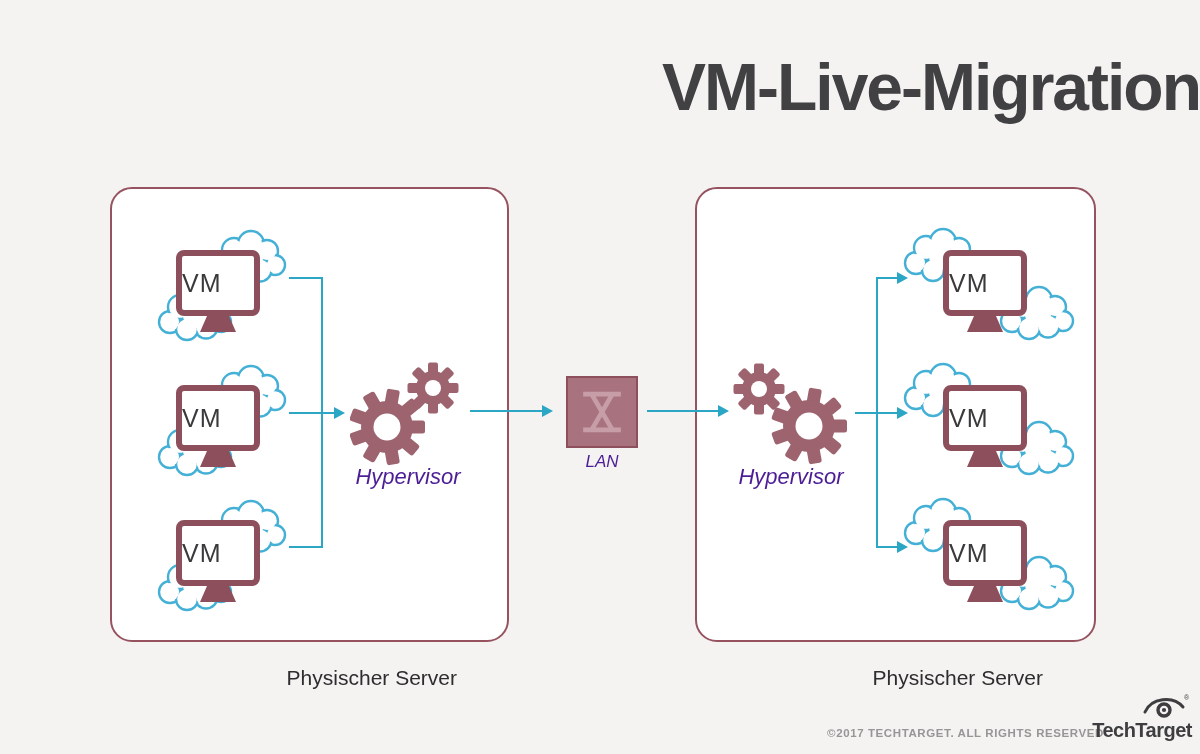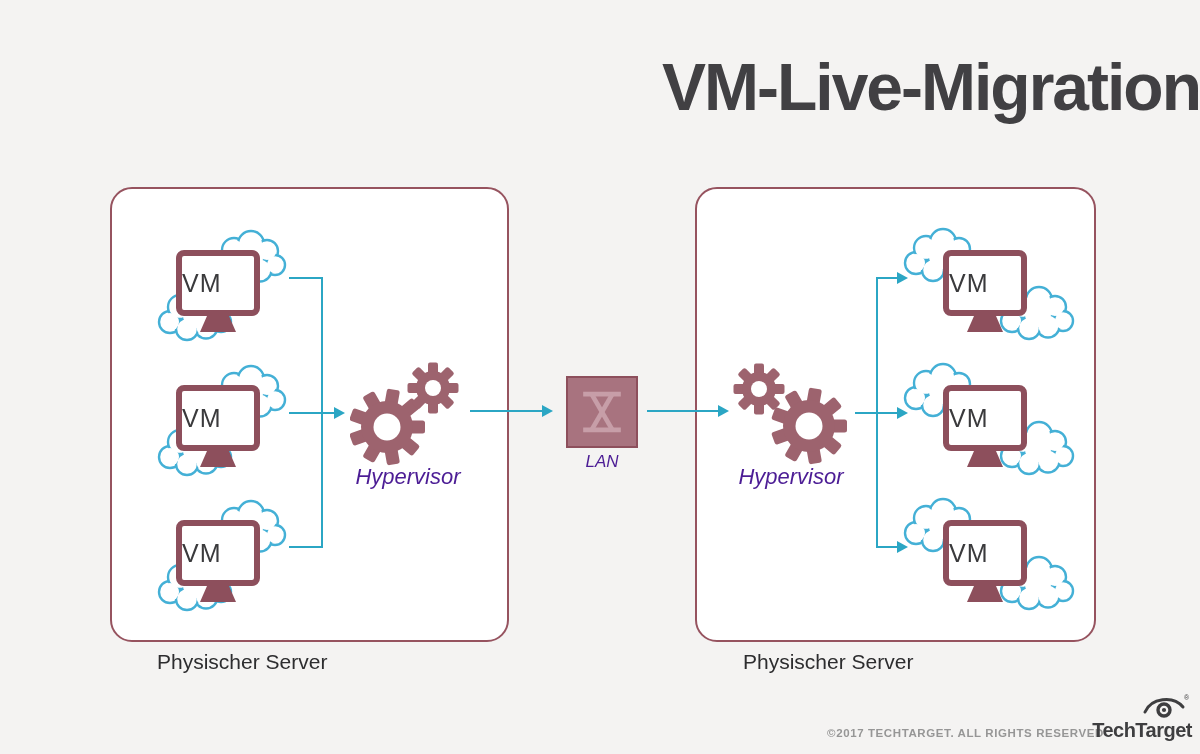--- a/index.html
+++ b/index.html
@@ -18,21 +18,21 @@
   .stand{position:absolute;width:22px;height:0;border-left:7px solid transparent;
          border-right:7px solid transparent;border-bottom:16px solid #8d4f5c;z-index:3;}
 
   .hline{position:absolute;height:2px;background:#2ba6c4;z-index:1;}
   .vline{position:absolute;width:2px;background:#2ba6c4;z-index:1;}
   .arr{position:absolute;width:0;height:0;border-left:11px solid #2ba6c4;
        border-top:6px solid transparent;border-bottom:6px solid transparent;z-index:1;}
 
   .gears{position:absolute;z-index:2;}
   .diagram-label{position:absolute;color:#4c1d95;text-align:center;font-size:22px;font-style:italic;}
-  .server-label{position:absolute;color:#2d2d2f;text-align:left;font-size:21px;}
+  .server-label{position:absolute;color:#2d2d2f;text-align:right;font-size:21px;margin-top:16px;}
 
   .lan-box{position:absolute;left:566px;top:376px;width:68px;height:68px;background:#a8737f;
            border:2px solid #8d4f5c;z-index:2;display:flex;align-items:center;justify-content:center;}
 
   .copyright{position:absolute;right:96px;top:727px;font-size:11.5px;letter-spacing:.6px;
              color:#969696;z-index:4;font-weight:bold;}
   .brand{position:absolute;left:1112px;top:694px;width:80px;z-index:4;display:flex;
          flex-direction:column;align-items:flex-end;justify-content:center;}
   .brand-eye{margin-right:6px;}
   .brand-text{font-size:20px;font-weight:700;letter-spacing:-0.5px;color:#3e3e40;line-height:20px;}

